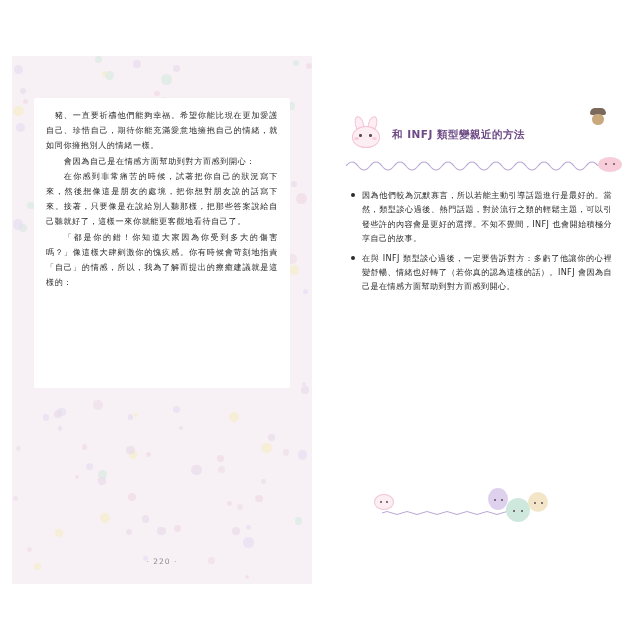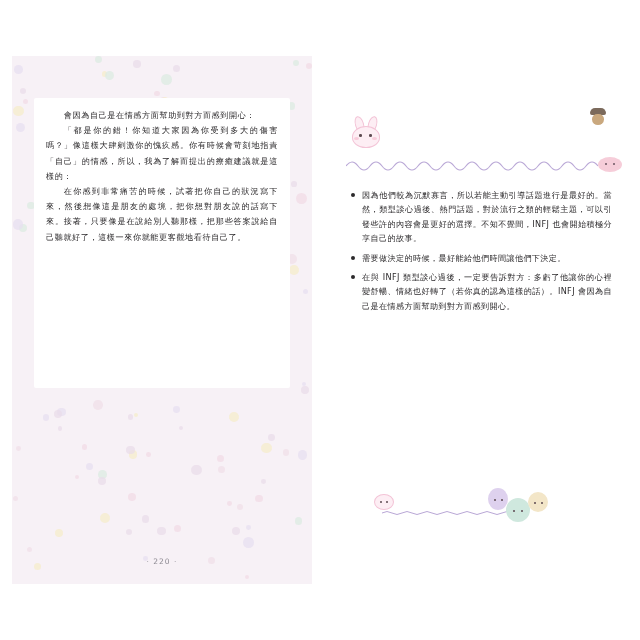--- a/index.html
+++ b/index.html
@@ -412,61 +412,62 @@
         <div class="dot" style="width: 6.77611px; height: 6.77611px; left: 256.386px; top: 378.071px; background: rgb(233, 220, 234);"></div>
         <div class="dot" style="width: 10.8531px; height: 10.8531px; left: 1.48862px; top: 49.5643px; background: rgb(246, 236, 203);"></div>
         <div class="dot" style="width: 10.8395px; height: 10.8395px; left: 284.437px; top: 136.885px; background: rgb(242, 219, 230);"></div>
         <div class="dot" style="width: 9.50086px; height: 9.50086px; left: 81.0641px; top: 344.275px; background: rgb(240, 223, 232);"></div>
         <div class="dot" style="width: 4.67659px; height: 4.67659px; left: 62.6967px; top: 418.609px; background: rgb(242, 219, 230);"></div>
         <div class="dot" style="width: 4.83587px; height: 4.83587px; left: 249.453px; top: 422.851px; background: rgb(233, 220, 234);"></div>
       </div>
 
     <div class="text-card">
       <div class="inner cjk-body">
+        <p class="indent1">豬、一直要祈禱他們能夠幸福。希望你能比現在更加愛護自己、珍惜自己，期待你能充滿愛意地擁抱自己的情緒，就如同你擁抱別人的情緒一樣。</p>
         <p class="indent2">會因為自己是在情感方面幫助到對方而感到開心：</p>
+        <p class="indent2">在你感到非常痛苦的時候，試著把你自己的狀況寫下來，然後想像這是朋友的處境，把你想對朋友說的話寫下來。接著，只要像是在說給別人聽那樣，把那些答案說給自己聽就好了，這樣一來你就能更客觀地看待自己了。</p>
         <p class="indent2">「都是你的錯！你知道大家因為你受到多大的傷害嗎？」像這樣大肆剜激你的愧疚感。你有時候會苛刻地指責「自己」的情感，所以，我為了解而提出的療癒建議就是這樣的：</p>
-        <p class="indent2">在你感到非常痛苦的時候，試著把你自己的狀況寫下來，然後想像這是朋友的處境，把你想對朋友說的話寫下來。接著，只要像是在說給別人聽那樣，把那些答案說給自己聽就好了，這樣一來你就能更客觀地看待自己了。</p>
       </div>
     </div>
 
     <div class="folio">· 220 ·</div>
   </div>
 
   <div class="page-right">
 
     <div class="heading-row">
       <div class="bunny">
         <div class="ear l"></div>
         <div class="ear r"></div>
         <div class="face"></div>
         <div class="eye l"></div>
         <div class="eye r"></div>
         <div class="cheek l"></div>
         <div class="cheek r"></div>
       </div>
+      <div class="heading-title">和 INFJ 類型變親近的方法</div>
     </div>
 
     <div class="acorn">
       <div class="cap"></div>
       <div class="nut"></div>
     </div>
 
     <div class="wave-wrap">
       <svg width="276" height="20" viewBox="0 0 276 20">
         <path d="M0 10 Q 6 2 12 10 T 24 10 T 36 10 T 48 10 T 60 10 T 72 10 T 84 10 T 96 10 T 108 10 T 120 10 T 132 10 T 144 10 T 156 10 T 168 10 T 180 10 T 192 10 T 204 10 T 216 10 T 228 10 T 240 10 T 252 10" fill="none" stroke="#b9a7d6" stroke-width="1.1"></path>
       </svg>
       <div class="wave-blob">
         <div class="e l"></div>
         <div class="e r"></div>
       </div>
     </div>
 
     <div class="bullets">
       <div class="bullet">因為他們較為沉默寡言，所以若能主動引導話題進行是最好的。當然，類型談心過後、熱門話題，對於流行之類的輕鬆主題，可以引發些許的內容會是更好的選擇。不知不覺間，INFJ 也會開始積極分享自己的故事。</div>
-      <div class="bullet">需要做決定的時候，最好能給他們時間讓他們下決定。</div>
       <div class="bullet">在與 INFJ 類型談心過後，一定要告訴對方：多虧了他讓你的心裡變舒暢、情緒也好轉了（若你真的認為這樣的話）。INFJ 會因為自己是在情感方面幫助到對方而感到開心。</div>
     </div>
 
     <div class="deco-bottom">
       <div class="d-line">
         <svg width="150" height="6" viewBox="0 0 150 6">
           <path d="M0 3 Q 5 0 10 3 T 20 3 T 30 3 T 40 3 T 50 3 T 60 3 T 70 3 T 80 3 T 90 3 T 100 3 T 110 3 T 120 3 T 130 3 T 140 3" fill="none" stroke="#b9a7d6" stroke-width="1"></path>
         </svg>
       </div>
 

